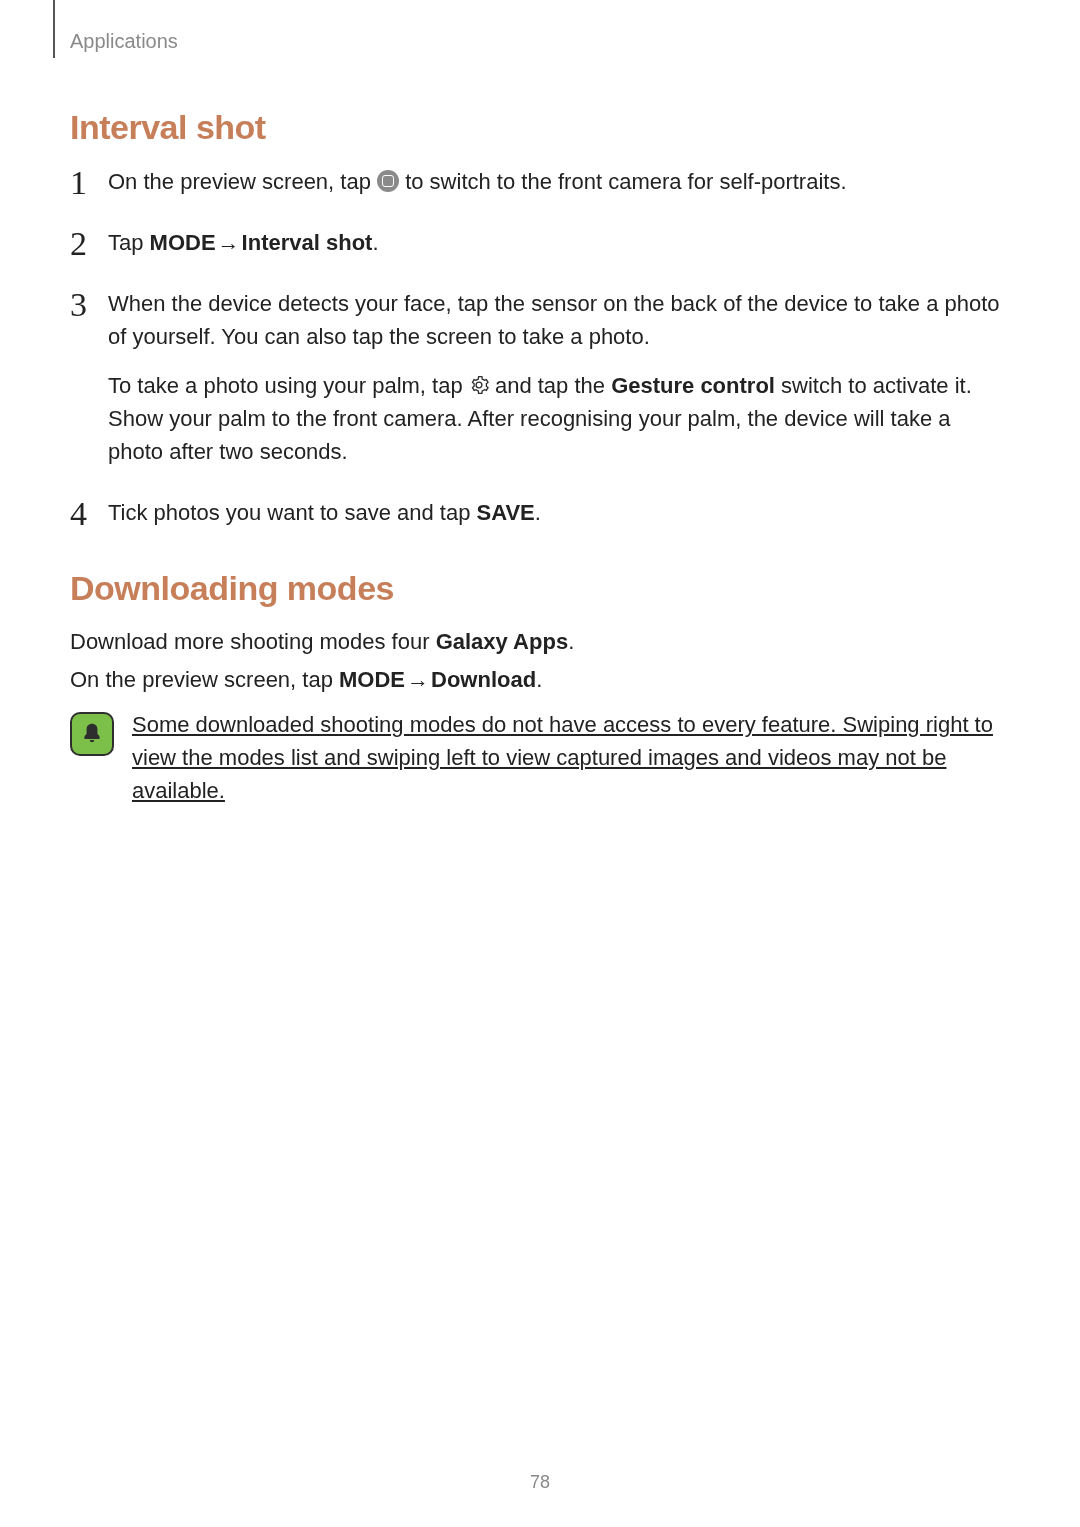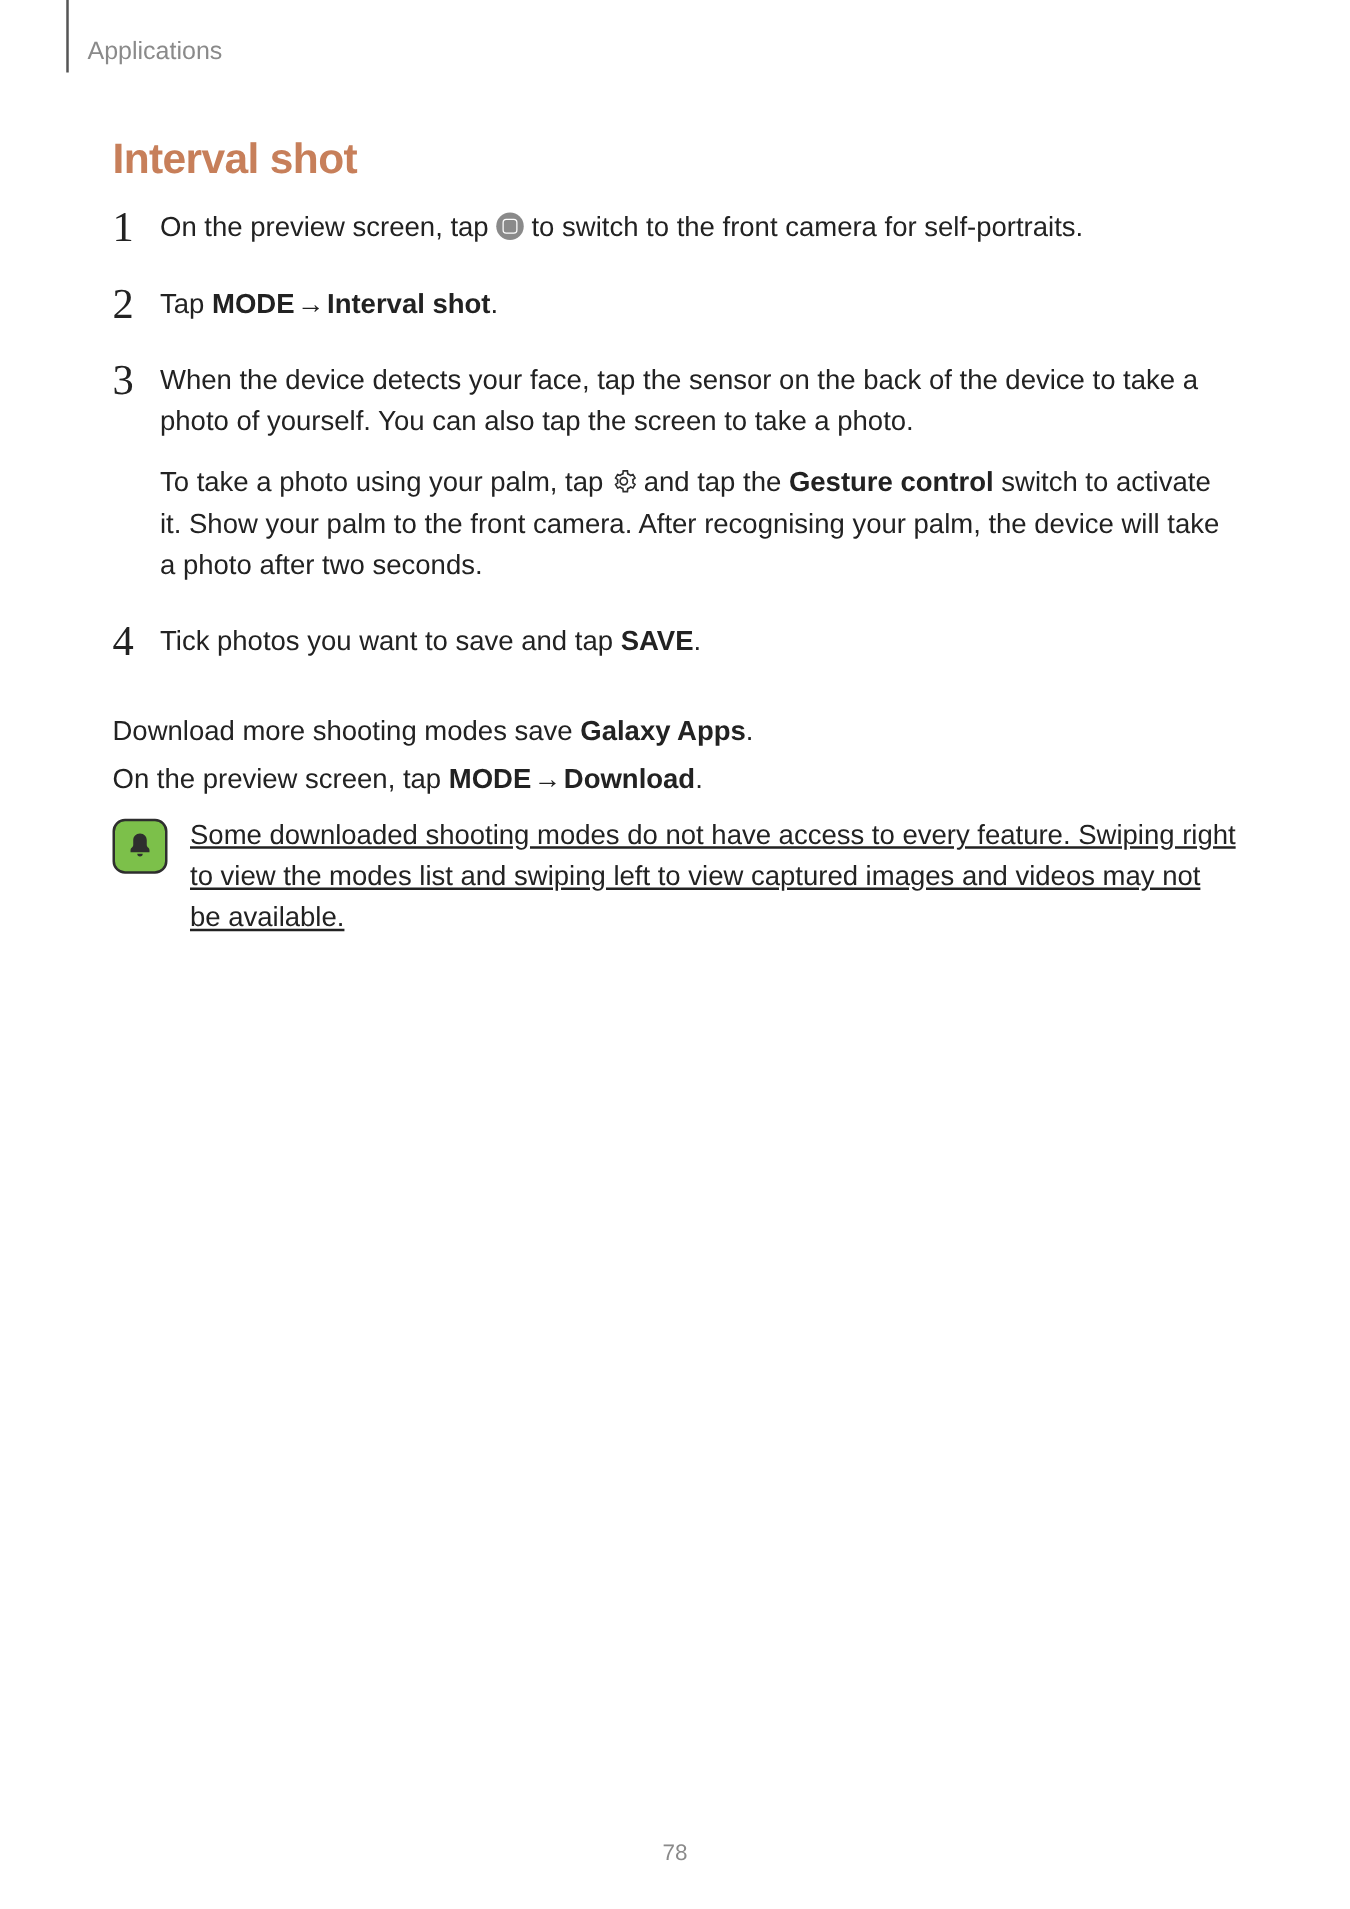--- a/index.html
+++ b/index.html
@@ -7,21 +7,21 @@
     padding: 0;
     background: #ffffff;
     font-family: "Segoe UI", "Helvetica Neue", Arial, sans-serif;
     color: #222;
   }
   .page {
     width: 1080px;
     height: 1527px;
     position: relative;
     box-sizing: border-box;
-    padding: 0 90px;
+    padding: 0 70px;
   }
   .header-rule {
     position: absolute;
     left: 53px;
     top: 0;
     width: 2px;
     height: 58px;
     background: #555;
   }
   .breadcrumb {
@@ -204,22 +204,23 @@
         <li>
           <span class="num">4</span>
           <p>
             <span>Tick photos you want to save and tap </span><span class="bold">SAVE</span><span>.</span>
           </p>
         </li>
       </ol>
     </div>
 
     <div class="section-block">
+      <h2 class="section-title">Downloading modes</h2>
       <p class="intro" style="margin-bottom:6px;">
-        <span>Download more shooting modes save </span><span class="bold">Galaxy Apps</span><span>.</span>
+        <span>Download more shooting modes four </span><span class="bold">Galaxy Apps</span><span>.</span>
       </p>
       <p class="intro" style="margin-bottom:12px;">
         <span>On the preview screen, tap </span><span class="bold">MODE</span><span class="arrow"> → </span><span class="bold">Download</span><span>.</span>
       </p>
 
       <div class="note-row">
         <div class="note-icon">
           <svg viewBox="0 0 24 24">
               <path d="M12 3c-3 0-5 2.2-5 5v3.5c0 .8-.5 1.6-1.2 2.1-.5.4-.8 1-.8 1.6V17h14v-1.8c0-.6-.3-1.2-.8-1.6-.7-.5-1.2-1.3-1.2-2.1V8c0-2.8-2-5-5-5Zm-2 15a2 2 0 0 0 4 0h-4Z" fill="#2e2e2e"></path>
             </svg>

